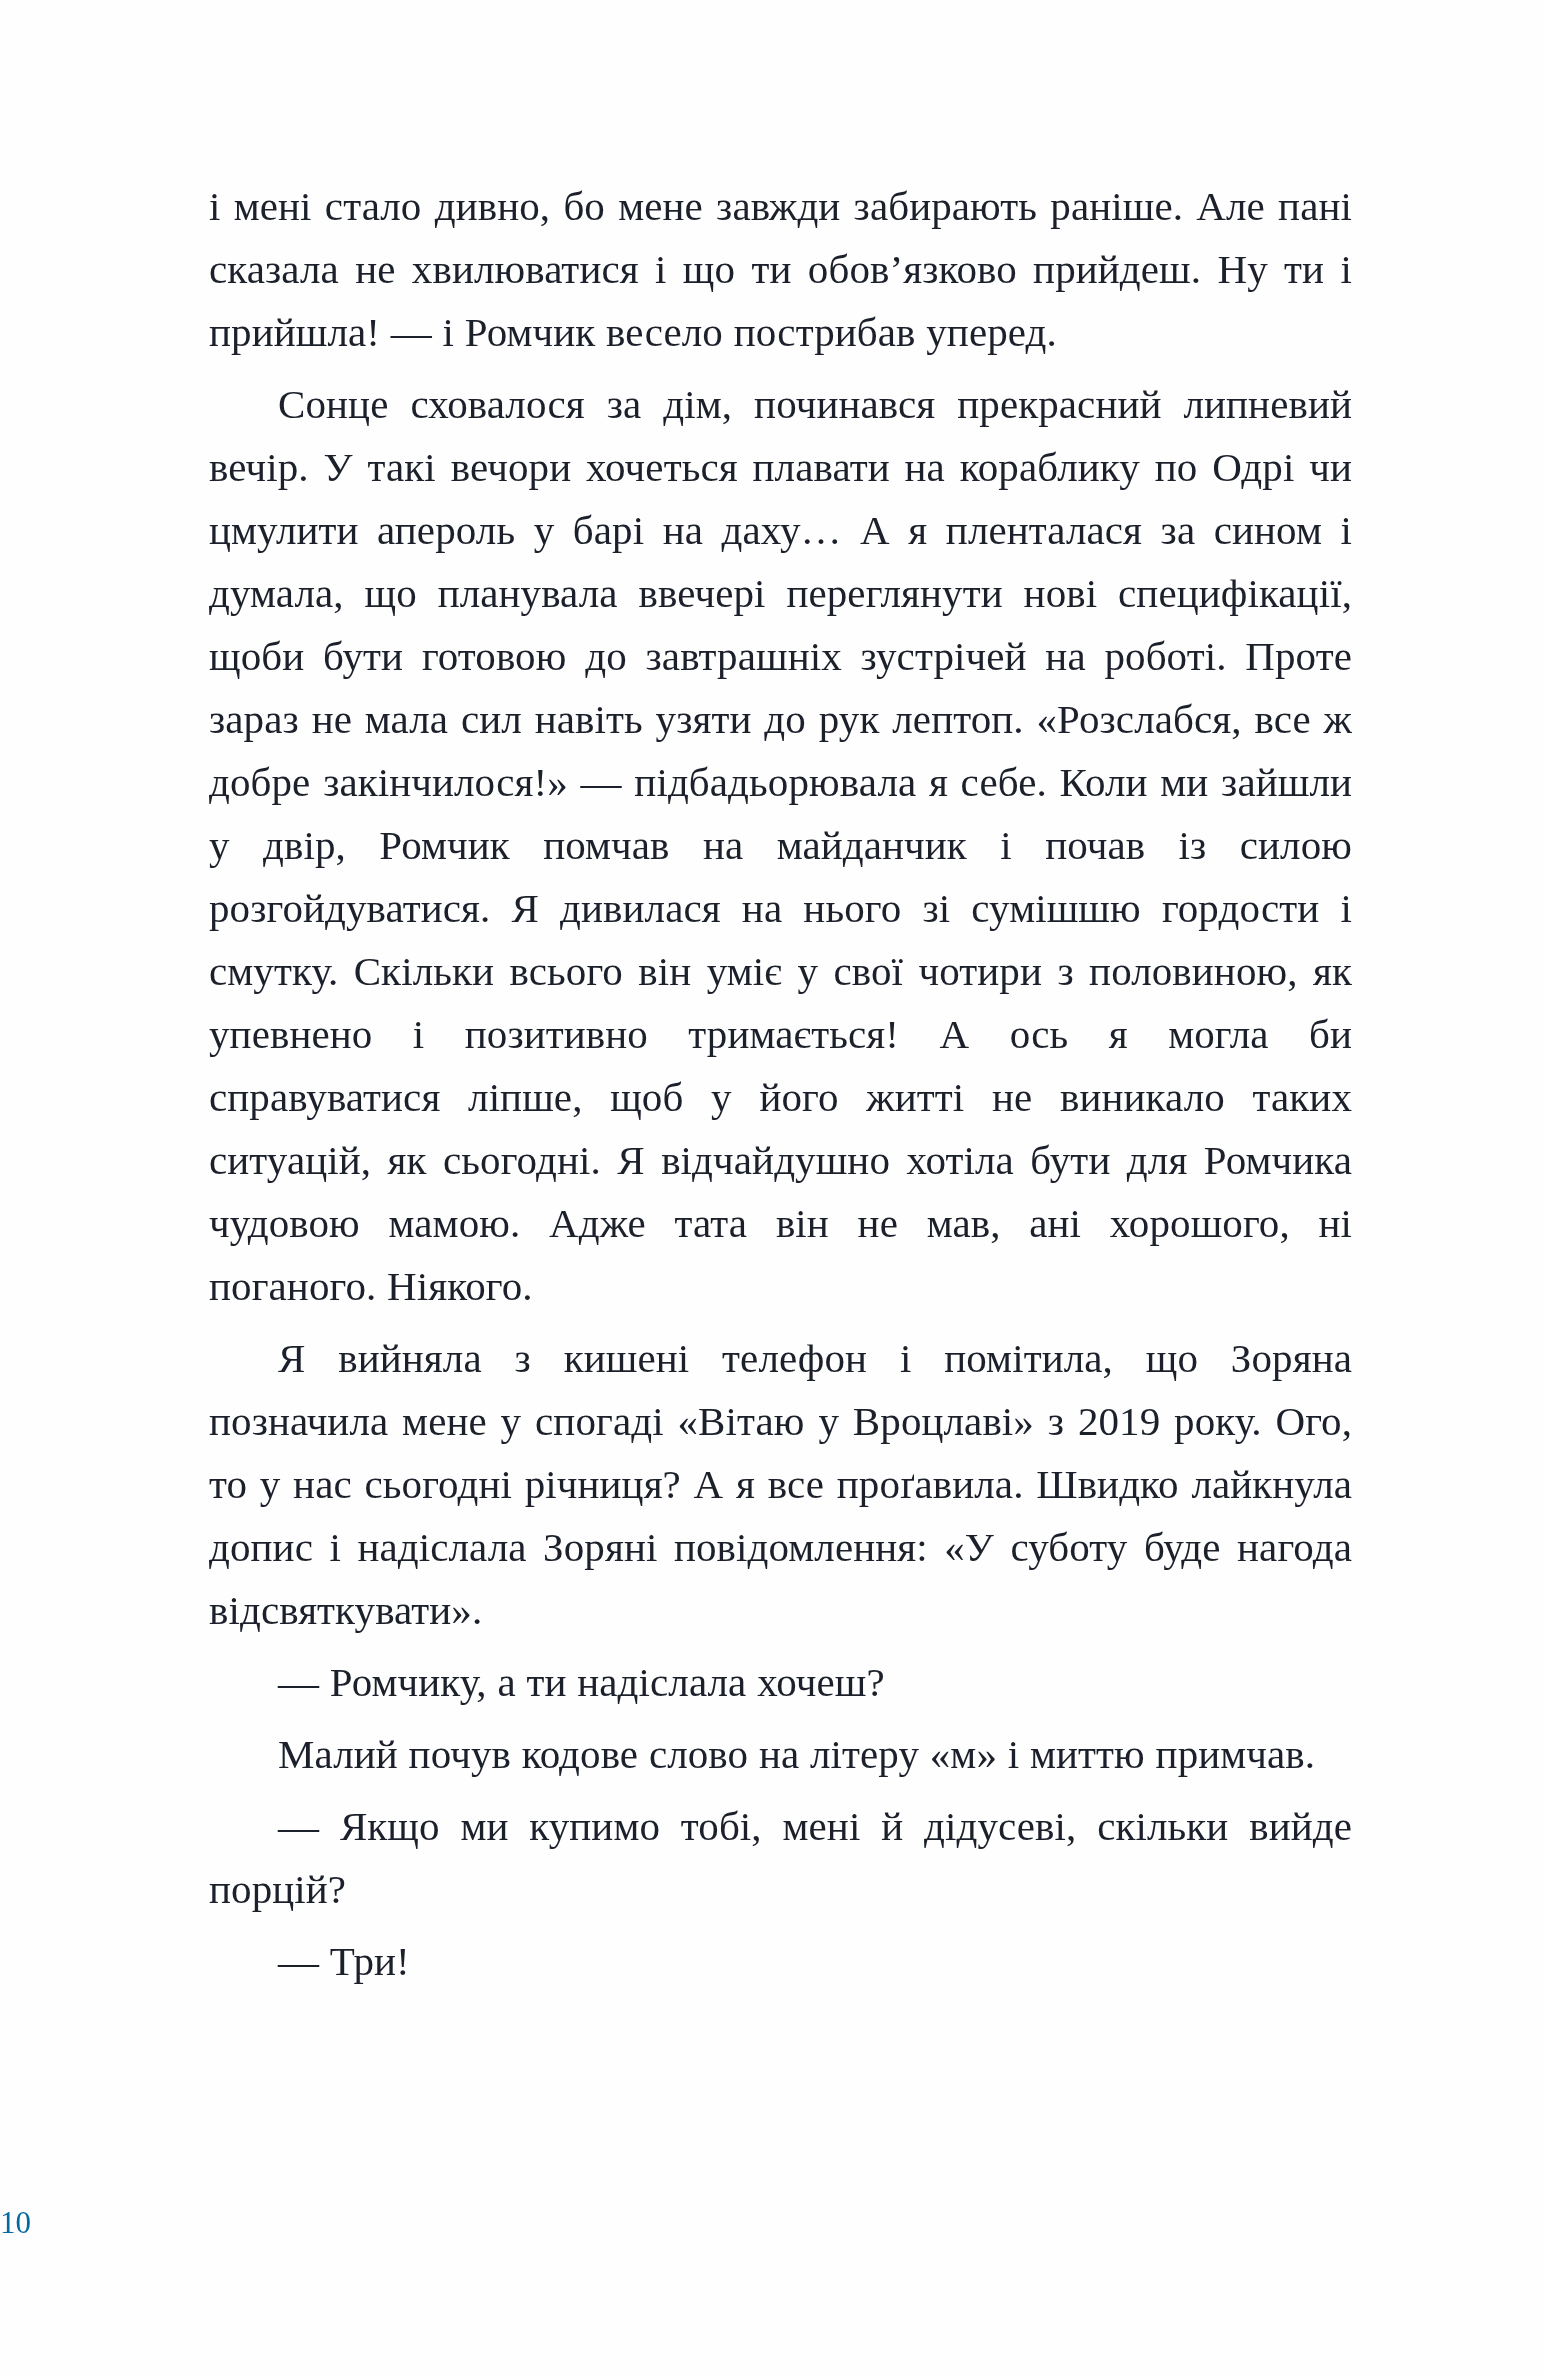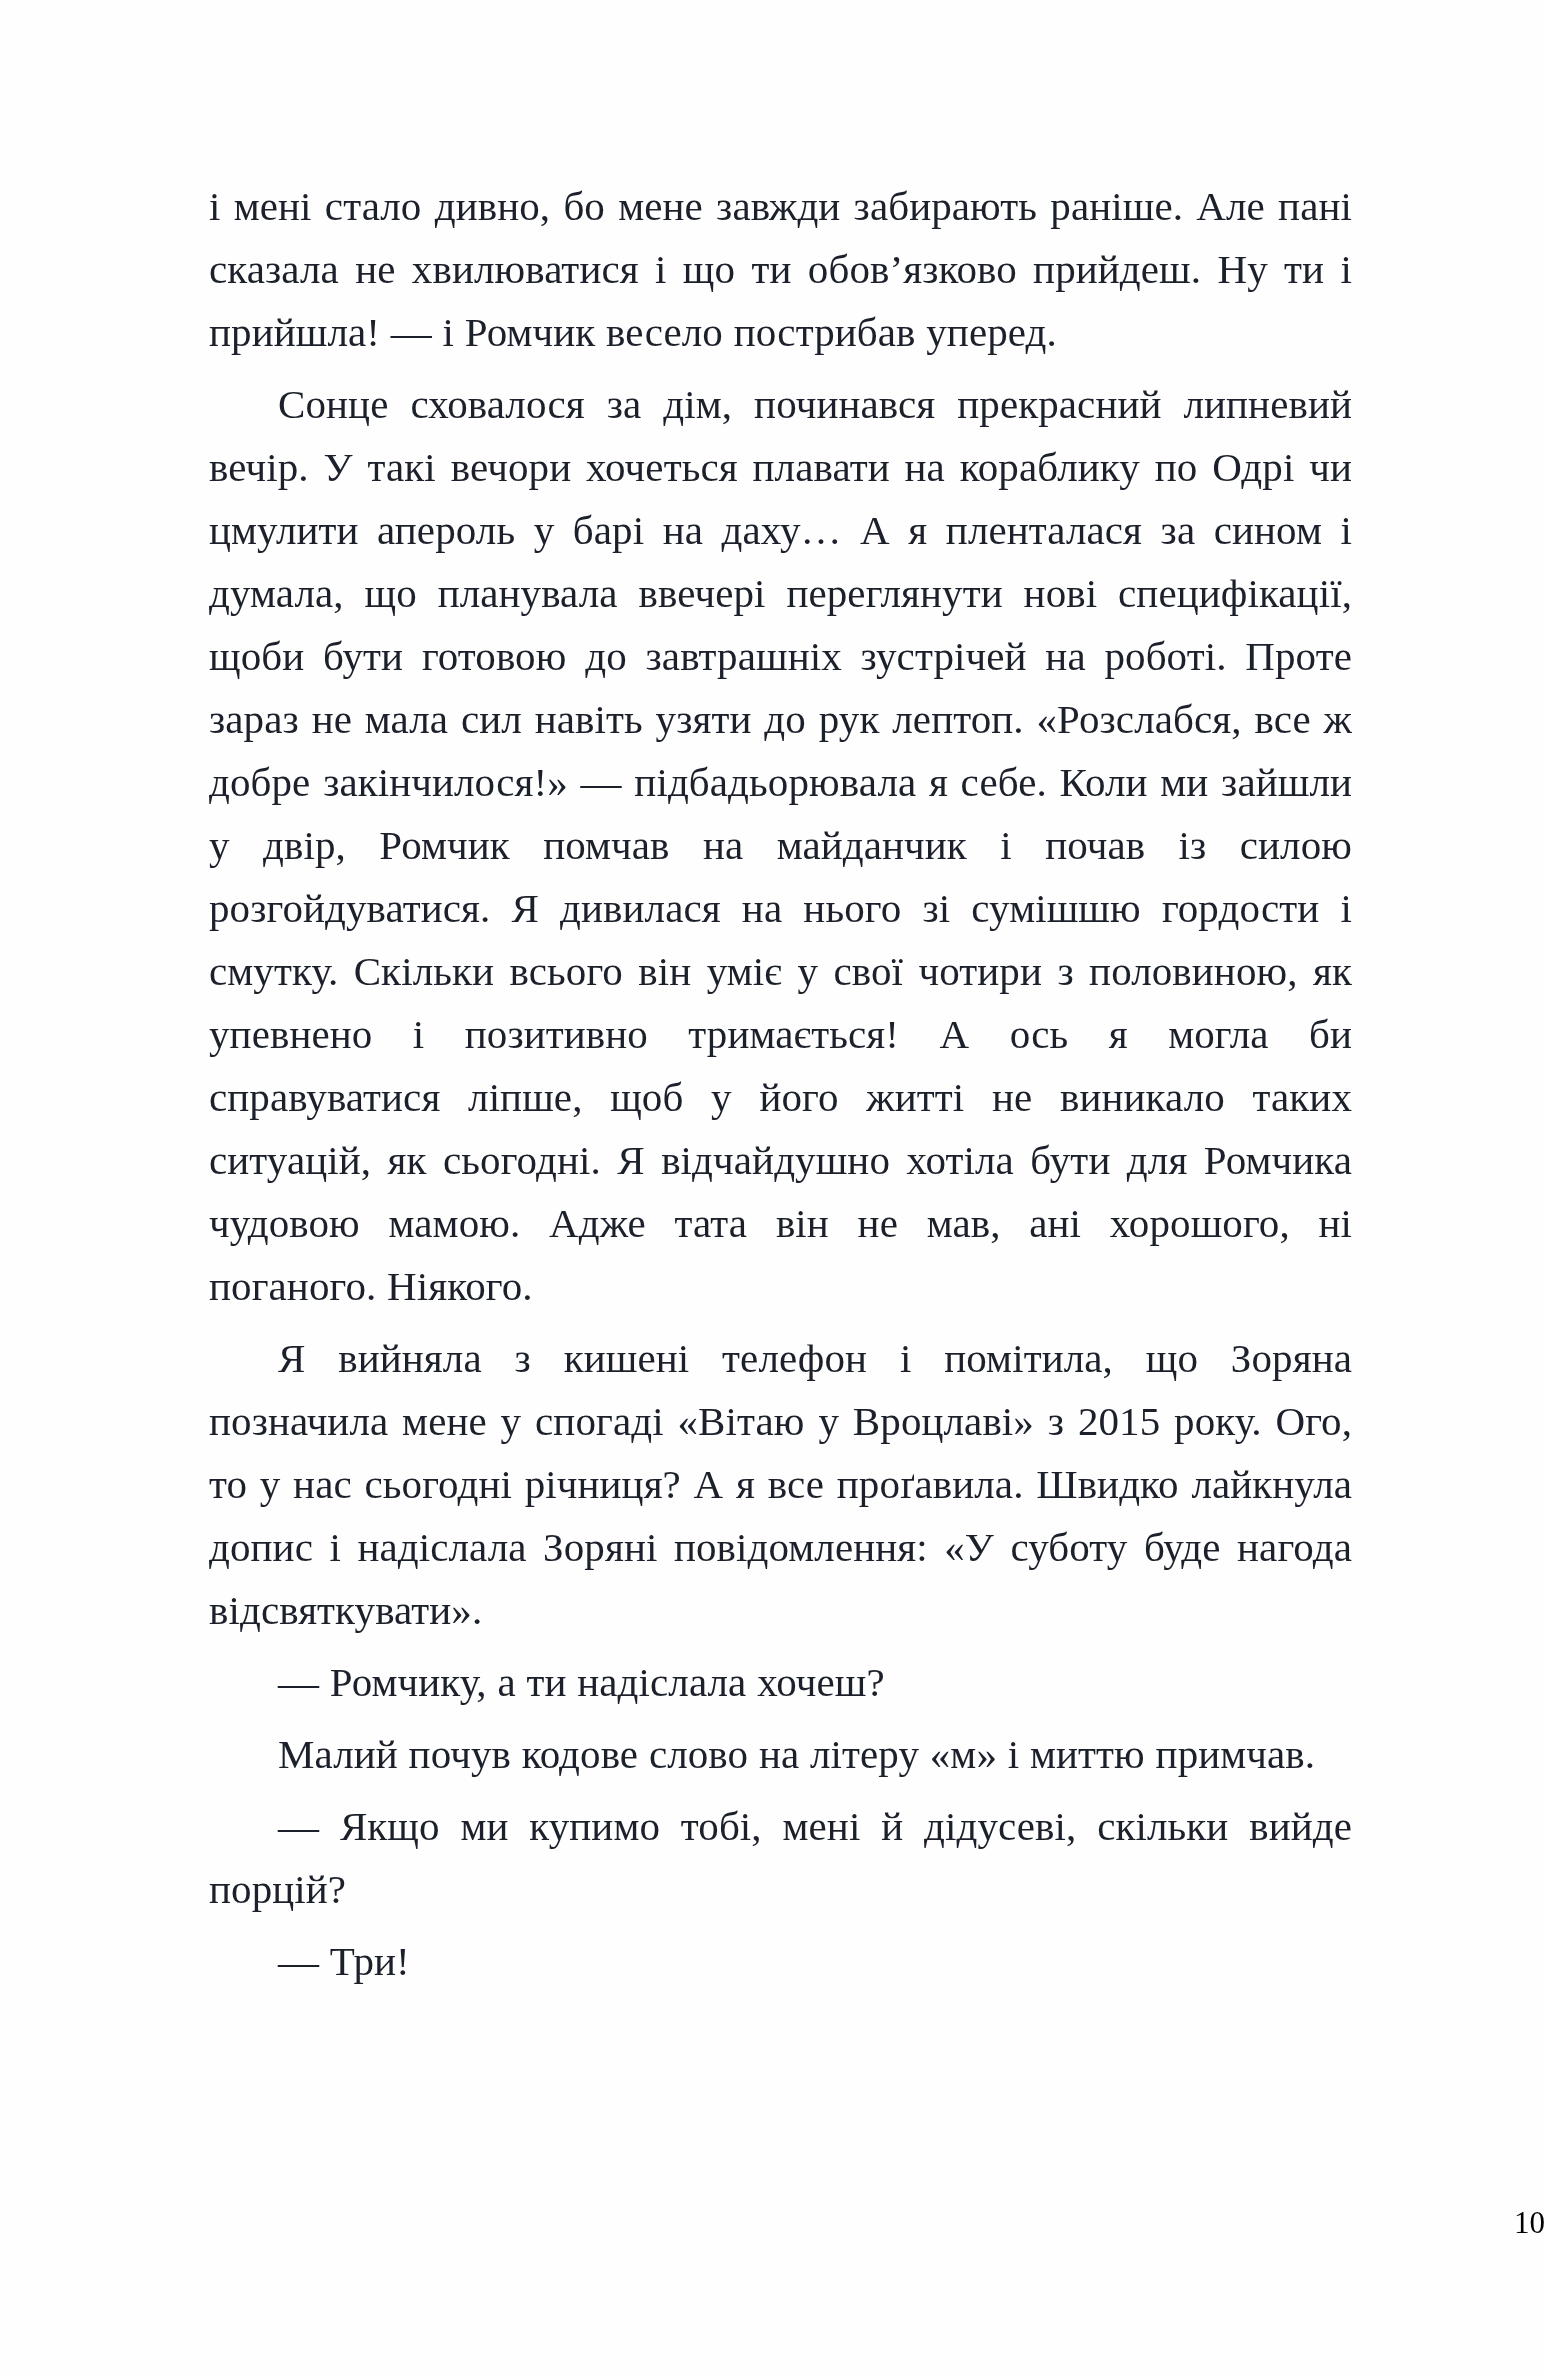--- a/index.html
+++ b/index.html
@@ -47,40 +47,39 @@
   
   .para.continuation {
     text-indent: 0;
   }
 
   .page-number {
     position: absolute;
     left: 0;
     right: 0;
     top: 2204px;
-    text-align: right;
+    text-align: left;
     font-size: 31px;
     line-height: 37px;
-    color: #000000;
+    color: #0369a1;
     font-family: "Liberation Serif", "DejaVu Serif", serif;
-    padding-left: 20px;
   }
 </style>
 </head>
 <body>
 
 <div class="page">
 
   <div class="text-column">
 
     <p class="para continuation">і мені стало дивно, бо мене завжди забирають раніше. Але пані сказала не хвилюватися і що ти обов’язково прийдеш. Ну ти і прийшла! — і Ромчик весело пострибав уперед.</p>
 
     <p class="para">Сонце сховалося за дім, починався прекрасний липневий вечір. У такі вечори хочеться плавати на кораблику по Одрі чи цмулити апероль у барі на даху… А я пленталася за сином і думала, що планувала ввечері переглянути нові специфікації, щоби бути готовою до завтрашніх зустрічей на роботі. Проте зараз не мала сил навіть узяти до рук лептоп. «Розслабся, все ж добре закінчилося!» — підбадьорювала я себе. Коли ми зайшли у двір, Ромчик помчав на майданчик і почав із силою розгойдуватися. Я дивилася на нього зі сумішшю гордости і смутку. Скільки всього він уміє у свої чотири з половиною, як упевнено і позитивно тримається! А ось я могла би справуватися ліпше, щоб у його житті не виникало таких ситуацій, як сьогодні. Я відчайдушно хотіла бути для Ромчика чудовою мамою. Адже тата він не мав, ані хорошого, ні поганого. Ніякого.</p>
 
-    <p class="para">Я вийняла з кишені телефон і помітила, що Зоряна позначила мене у спогаді «Вітаю у Вроцлаві» з 2015 року. Ого, то у нас сьогодні річниця? А я все проґавила. Швидко лайкнула допис і надіслала Зоряні повідомлення: «У суботу буде нагода відсвяткувати».</p>
+    <p class="para">Я вийняла з кишені телефон і помітила, що Зоряна позначила мене у спогаді «Вітаю у Вроцлаві» з 2019 року. Ого, то у нас сьогодні річниця? А я все проґавила. Швидко лайкнула допис і надіслала Зоряні повідомлення: «У суботу буде нагода відсвяткувати».</p>
 
     <p class="para">— Ромчику, а ти надіслала хочеш?</p>
 
     <p class="para">Малий почув кодове слово на літеру «м» і миттю примчав.</p>
 
     <p class="para">— Якщо ми купимо тобі, мені й дідусеві, скільки вийде порцій?</p>
 
     <p class="para">— Три!</p>
 
   </div>

